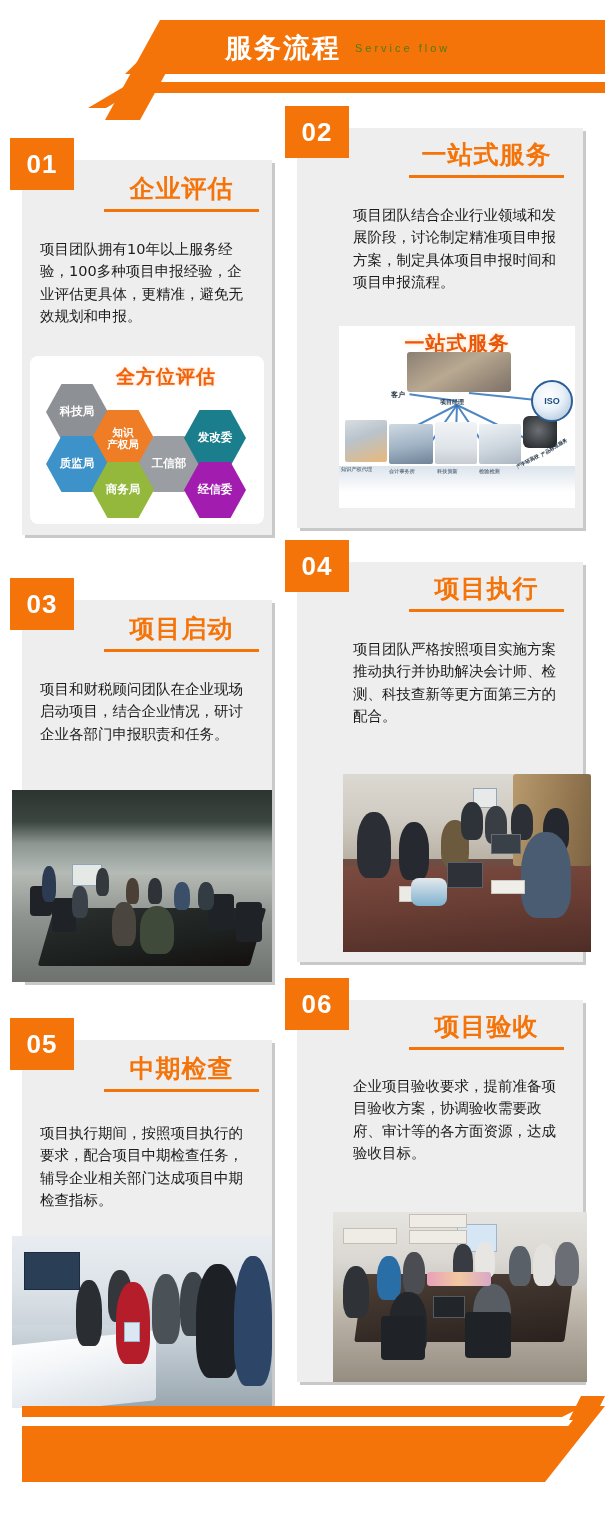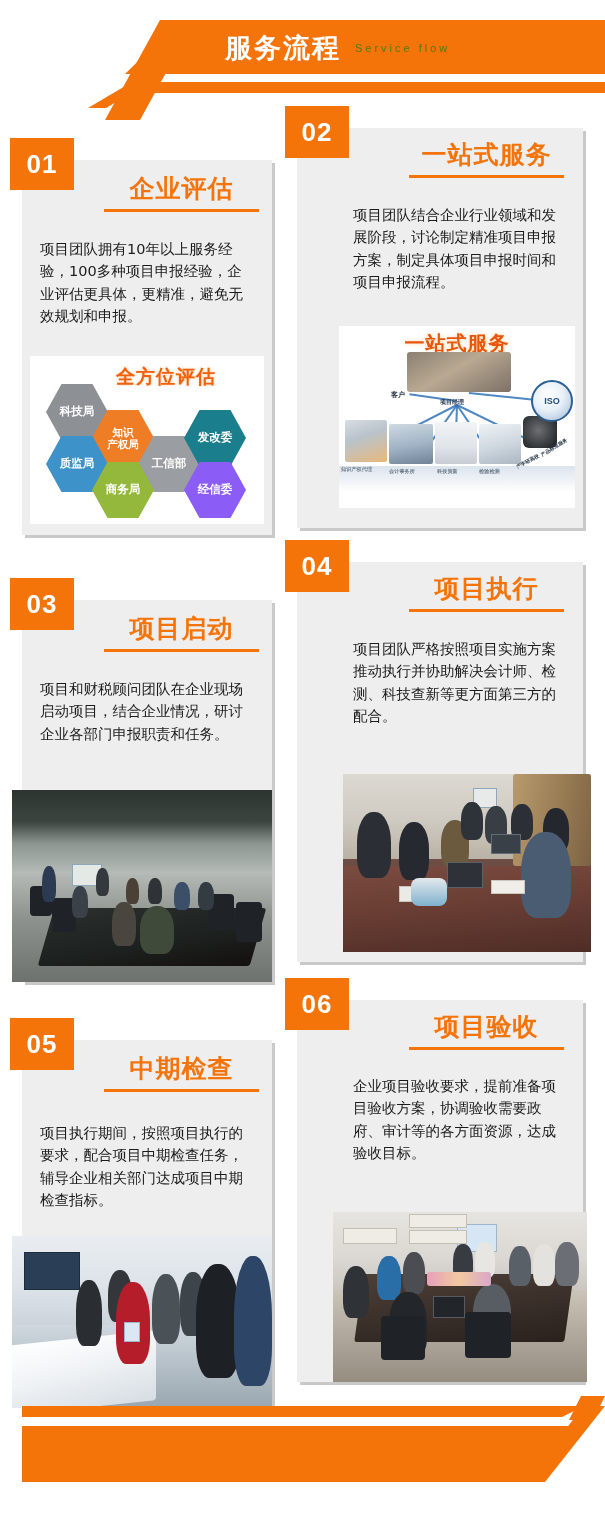--- a/index.html
+++ b/index.html
@@ -69,21 +69,21 @@
     content:""; display:block; margin:4px auto 0;
     height:3px; background:#F5740A; width:100%;
   }
   .card-body {
     position:absolute; color:#1b1b1b; font-size:14.5px; line-height:1.55;
     font-family:"DejaVu Sans","Liberation Sans",sans-serif;
     text-align:left;
   }
 
   
-  .hexbox { position:absolute; background:#ffffff; }
+  .hexbox { position:absolute; background:#ffffff;border-radius:8px; }
   .hexbox .hx-title {
     position:absolute; font-size:19px; font-weight:bold; color:#F2600C;
     letter-spacing:1px; text-shadow:0 0 3px rgba(255,200,150,.9);
     font-family:"DejaVu Sans","Liberation Sans",sans-serif;
   }
   .hex {
     position:absolute; width:62px; height:56px;
     clip-path: polygon(25% 0%, 75% 0%, 100% 50%, 75% 100%, 25% 100%, 0% 50%);
     display:flex; align-items:center; justify-content:center;
     color:#ffffff; font-size:11.5px; font-weight:bold; line-height:1.15;
@@ -194,21 +194,21 @@
     <div class="card-body" style="left:18px; top:78px; width:214px;">项目团队拥有10年以上服务经验，100多种项目申报经验，企业评估更具体，更精准，避免无效规划和申报。</div>
 
     <div class="hexbox" style="left:8px; top:196px; width:234px; height:168px;">
       <div class="hx-title" style="left:86px; top:8px;">全方位评估</div>
       <div class="hex" style="left:16px;  top:28px;  background:#8d9094;">科技局</div>
       <div class="hex" style="left:62px;  top:54px;  background:#ee7d26; font-size:10.5px;">知识<br>产权局</div>
       <div class="hex" style="left:16px;  top:80px;  background:#3d93c9;">质监局</div>
       <div class="hex" style="left:108px; top:80px;  background:#9a9da1;">工信部</div>
       <div class="hex" style="left:62px;  top:106px; background:#93b83c;">商务局</div>
       <div class="hex" style="left:154px; top:54px;  background:#1b7e8c;">发改委</div>
-      <div class="hex" style="left:154px; top:106px; background:#8b5cf6;">经信委</div>
+      <div class="hex" style="left:154px; top:106px; background:#a21caf;">经信委</div>
     </div>
   </div>
 
   <div class="card" style="left:297px; top:128px; width:286px; height:400px;">
     <div class="badge">02</div>
     <div class="card-title" style="left:112px; top:10px; width:155px;">一站式服务</div>
     <div class="card-body" style="left:56px; top:76px; width:214px;">项目团队结合企业行业领域和发展阶段，讨论制定精准项目申报方案，制定具体项目申报时间和项目申报流程。</div>
 
     <div class="oss" style="left:42px; top:198px; width:236px; height:182px;">
       <div class="oss-title">一站式服务</div>

